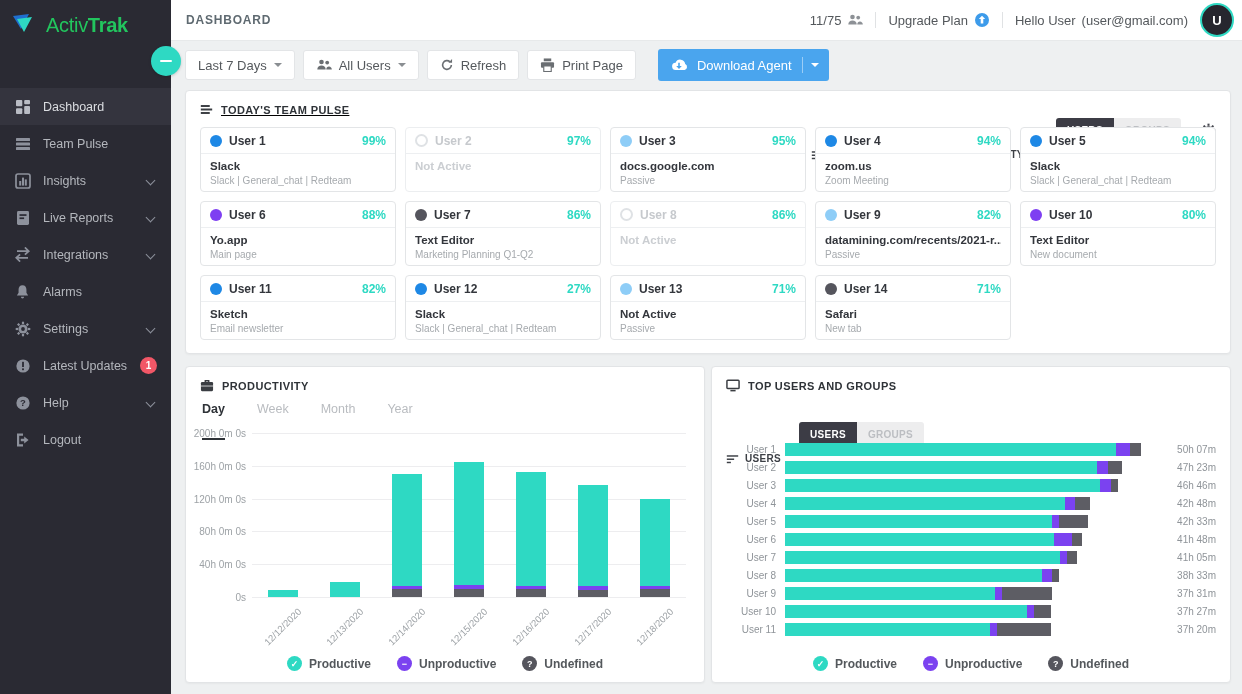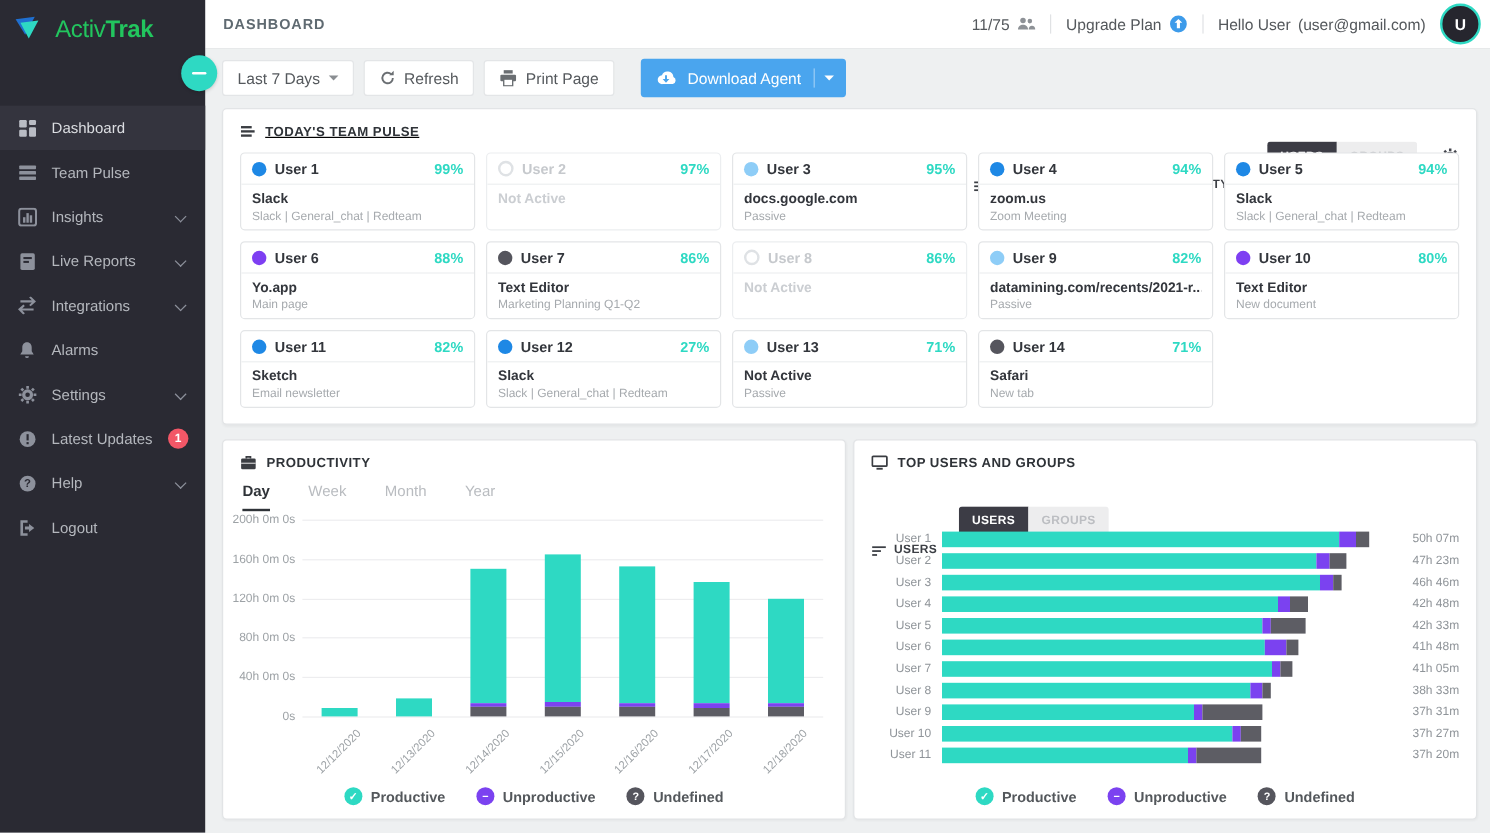--- a/index.html
+++ b/index.html
@@ -72,21 +72,21 @@
   .tpct{margin-left:auto;font-size:12px;font-weight:bold;color:#2ed9c3;}
   .tile-body{padding:6px 9px 0;}
   .ttitle{font-size:11.5px;font-weight:bold;color:#33363c;white-space:nowrap;overflow:hidden;}
   .tsub{font-size:10px;color:#a6aaae;margin-top:3px;white-space:nowrap;overflow:hidden;}
   .tile.inactive{border-color:#eceef0;}
   .tile.inactive .tname{color:#c6c9cd;}
   .tile.inactive .ttitle{color:#cbced2;}
 
   
   #tabs{display:flex;gap:32px;padding:10px 16px 0;font-size:12.5px;}
-  .tab{color:#b9bcc0;padding-bottom:8px;cursor:pointer;}
+  .tab{color:#b9bcc0;padding-bottom:22px;cursor:pointer;}
   .tab.active{color:#2f3338;font-weight:bold;border-bottom:2px solid #2f3338;}
   #vchart{position:absolute;left:14px;top:66px;width:490px;height:212px;}
   #vplot{position:absolute;left:52px;right:4px;top:0;height:164px;}
   .gridline{position:absolute;left:0;right:0;height:1px;background:#ededef;}
   .ylab{position:absolute;right:calc(100% - 46px);font-size:10px;color:#9da2a6;white-space:nowrap;}
   #vbars{position:absolute;inset:0;display:flex;align-items:flex-end;justify-content:space-around;}
   .vbar{width:30px;display:flex;flex-direction:column-reverse;}
   .vseg{width:100%;}
   #vxlabels{position:absolute;left:52px;right:4px;top:168px;height:42px;display:flex;justify-content:space-around;}
   .xslot{width:30px;position:relative;}
@@ -270,20 +270,32 @@
       <div id="avatar">U</div>
     </div>
   </header>
 
   <div id="collapse-btn">
       <span class="minus"></span>
     </div>
   <div id="toolbar">
     <button class="btn">
       <span>Last 7 Days</span>
+      <span class="caret"></span>
+    </button>
+    <button class="btn">
+      <span class="ic">
+        <svg width="16" height="14" viewBox="0 0 16 14" fill="#6a6e72">
+          <circle cx="5.5" cy="4" r="2.3"></circle>
+            <circle cx="11.2" cy="4.6" r="1.9"></circle>
+          <path d="M1.3 11.5c0-2.4 1.9-3.9 4.2-3.9s4.2 1.5 4.2 3.9z"></path>
+          <path d="M10.2 11.5c.1-1.9 1.1-3.1 2.8-3.1 1.6 0 2.7 1.3 2.8 3.1z"></path>
+        </svg>
+      </span>
+      <span>All Users</span>
       <span class="caret"></span>
     </button>
     <button class="btn">
       <span class="ic">
         <svg width="14" height="14" viewBox="0 0 16 16">
           <path d="M13 8a5 5 0 1 1-1.6-3.7" fill="none" stroke="#6a6e72" stroke-width="1.8"></path>
           <path d="M13.8 1.2v4.2H9.6z" fill="#6a6e72"></path>
         </svg>
       </span>
       <span>Refresh</span>

